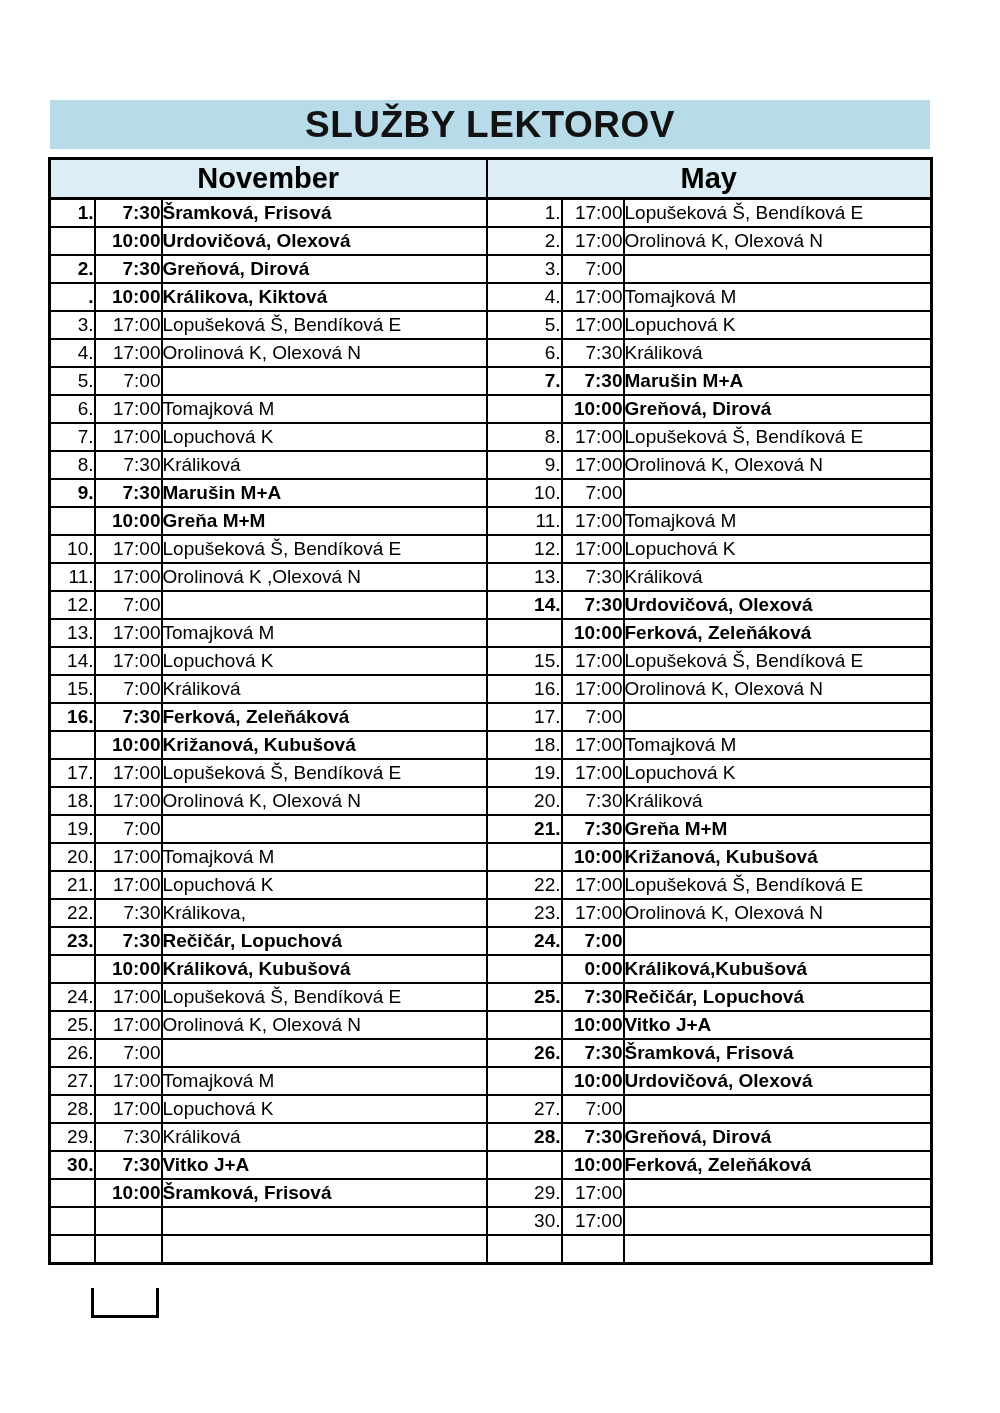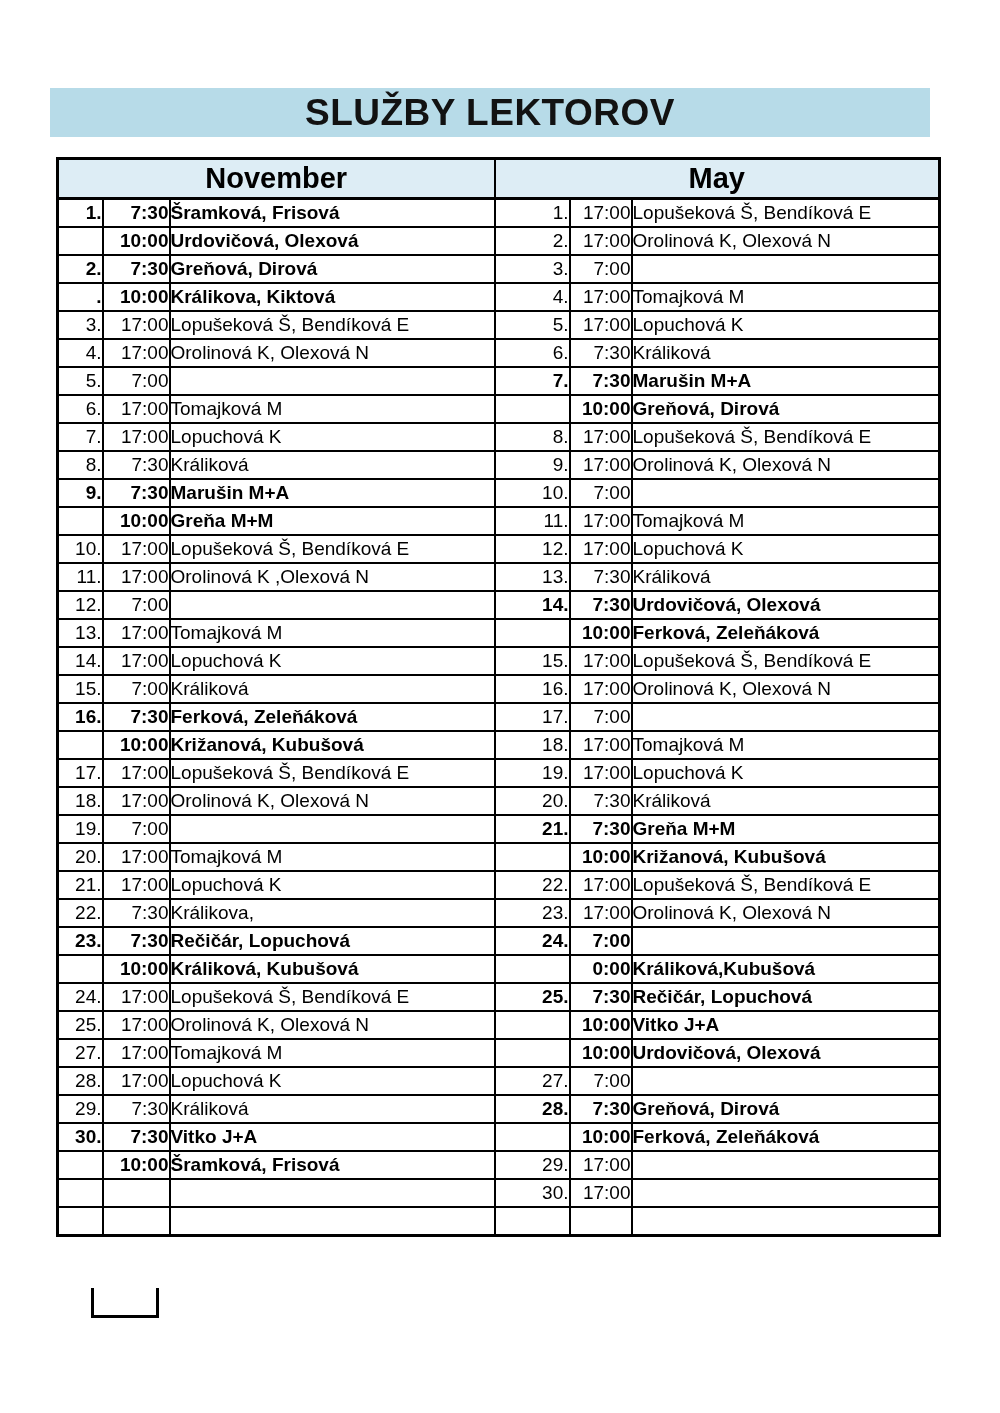--- a/index.html
+++ b/index.html
@@ -11,35 +11,35 @@
   .page {
     position: relative;
     width: 1000px;
     height: 1413px;
     background: #ffffff;
     overflow: hidden;
   }
   .title-bar {
     position: absolute;
     left: 50px;
-    top: 88px;
+    top: 100px;
     width: 880px;
     height: 49px;
     background: #b7dbe8;
     display: flex;
     align-items: center;
     justify-content: center;
     font-size: 37px;
     font-weight: bold;
     color: #121212;
     letter-spacing: 0.5px;
   }
   .table-wrap {
     position: absolute;
-    left: 56px;
+    left: 48px;
     top: 157px;
   }
   table.roster {
     border-collapse: collapse;
     table-layout: fixed;
     width: 882px;
     border: 3px solid #000;
   }
   table.roster th, table.roster td {
     border: 2px solid #000;
@@ -335,20 +335,28 @@
           </tr>
           <tr>
             <td class="day">25.</td>
             <td class="time">17:00</td>
             <td class="name">Orolinová K, Olexová N</td>
             <td class="day bold dec-day"></td>
             <td class="time bold">10:00</td>
             <td class="name bold">Vitko J+A</td>
           </tr>
           <tr>
+            <td class="day">26.</td>
+            <td class="time">7:00</td>
+            <td class="name"></td>
+            <td class="day bold dec-day">26.</td>
+            <td class="time bold">7:30</td>
+            <td class="name bold">Šramková, Frisová</td>
+          </tr>
+          <tr>
             <td class="day">27.</td>
             <td class="time">17:00</td>
             <td class="name">Tomajková M</td>
             <td class="day bold dec-day"></td>
             <td class="time bold">10:00</td>
             <td class="name bold">Urdovičová, Olexová</td>
           </tr>
           <tr>
             <td class="day">28.</td>
             <td class="time">17:00</td>

